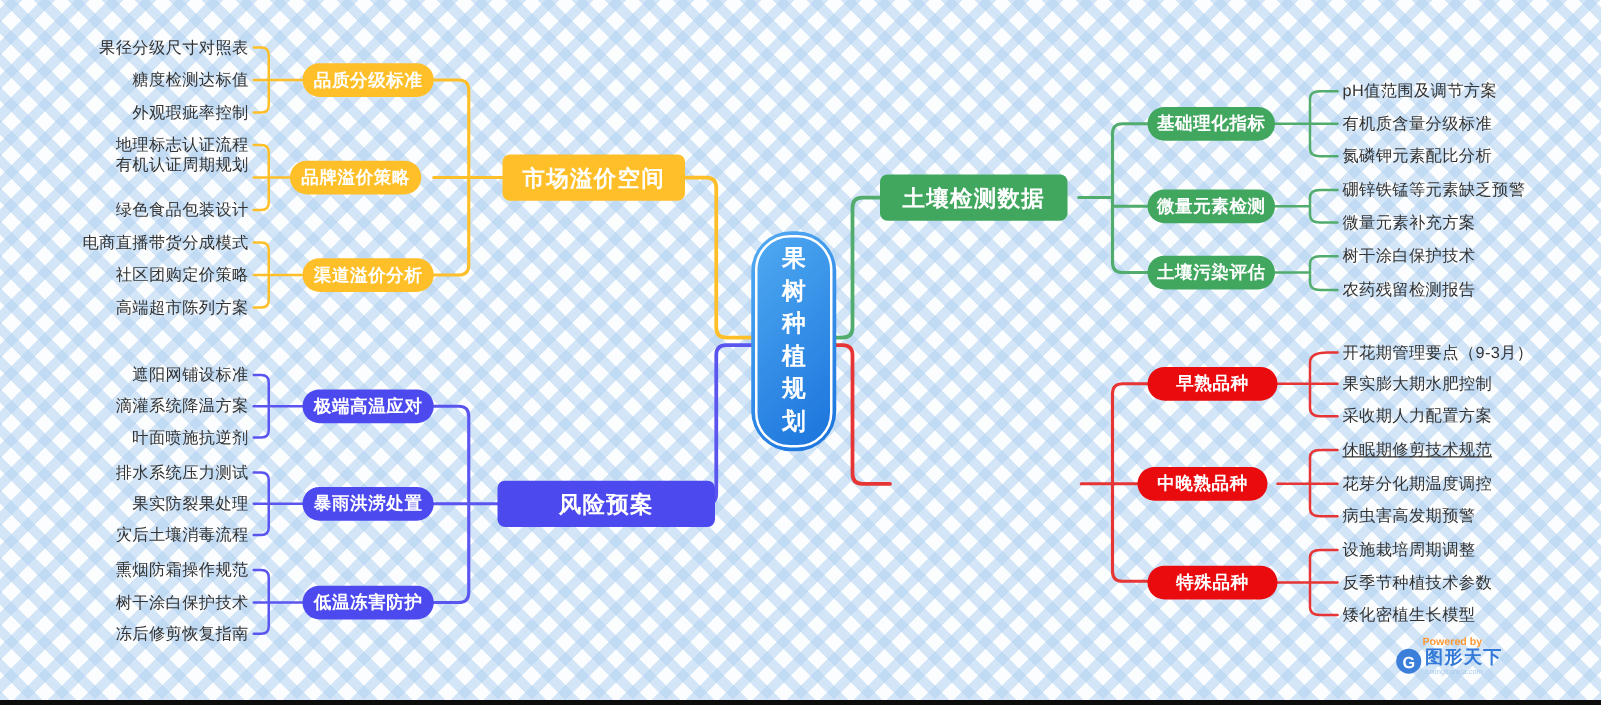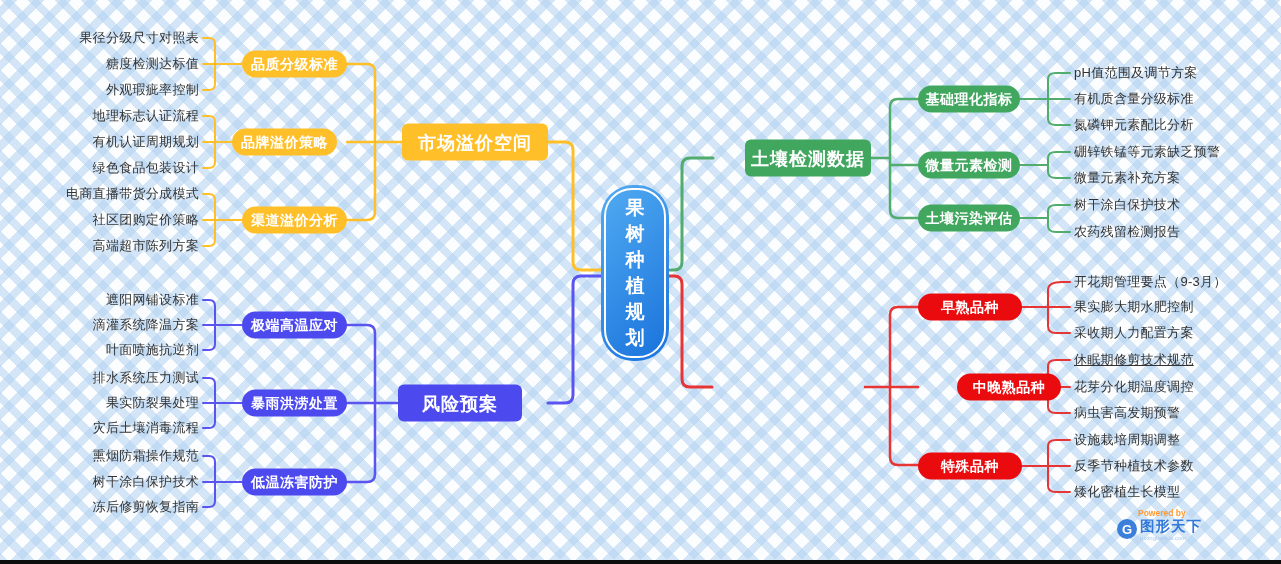--- a/index.html
+++ b/index.html
@@ -124,44 +124,44 @@
         <div>果</div>
         <div>树</div>
         <div>种</div>
         <div>植</div>
         <div>规</div>
         <div>划</div>
       </div>
   </div>
 
   <div class="node yellow" style="left:402px;top:142px;">市场溢价空间</div>
-  <div class="node violet" style="left:398px;top:403px;width:124px;">风险预案</div>
-  <div class="node green" style="left:745px;top:158px;width:126px;">土壤检测数据</div>
+  <div class="node violet" style="left:398px;top:403px;width:174px;">风险预案</div>
+  <div class="node green" style="left:704px;top:158px;width:150px;">土壤检测数据</div>
 
   <div class="pill yellow" style="left:242px;top:64px;">品质分级标准</div>
   <div class="pill yellow" style="left:232px;top:142px;">品牌溢价策略</div>
   <div class="pill yellow" style="left:242px;top:220px;">渠道溢价分析</div>
 
   <div class="pill violet" style="left:242px;top:325px;">极端高温应对</div>
   <div class="pill violet" style="left:242px;top:403px;">暴雨洪涝处置</div>
   <div class="pill violet" style="left:242px;top:482px;">低温冻害防护</div>
 
   <div class="pill green" style="left:918px;top:99px;width:102px;">基础理化指标</div>
   <div class="pill green" style="left:918px;top:165px;width:102px;">微量元素检测</div>
   <div class="pill green" style="left:918px;top:218px;width:102px;">土壤污染评估</div>
 
   <div class="pill red" style="left:918px;top:307px;width:104px;">早熟品种</div>
-  <div class="pill red" style="left:957px;top:387px;width:104px;">中晚熟品种</div>
+  <div class="pill red" style="left:910px;top:387px;width:104px;">中晚熟品种</div>
   <div class="pill red" style="left:918px;top:466px;width:104px;">特殊品种</div>
 
   <div class="leaf l" style="top:38px;">果径分级尺寸对照表</div>
   <div class="leaf l" style="top:64px;margin-left:16px;">糖度检测达标值</div>
   <div class="leaf l" style="top:90px;">外观瑕疵率控制</div>
   <div class="leaf l" style="top:116px;">地理标志认证流程</div>
-  <div class="leaf l" style="top:142px;">有机认证周期规划</div>
+  <div class="leaf l" style="top:132px;">有机认证周期规划</div>
   <div class="leaf l" style="top:168px;">绿色食品包装设计</div>
   <div class="leaf l" style="top:194px;">电商直播带货分成模式</div>
   <div class="leaf l" style="top:220px;">社区团购定价策略</div>
   <div class="leaf l" style="top:246px;">高端超市陈列方案</div>
 
   <div class="leaf l" style="top:300px;">遮阳网铺设标准</div>
   <div class="leaf l" style="top:325px;">滴灌系统降温方案</div>
   <div class="leaf l" style="top:350px;">叶面喷施抗逆剂</div>
   <div class="leaf l" style="top:378px;">排水系统压力测试</div>
   <div class="leaf l" style="top:403px;">果实防裂果处理</div>

